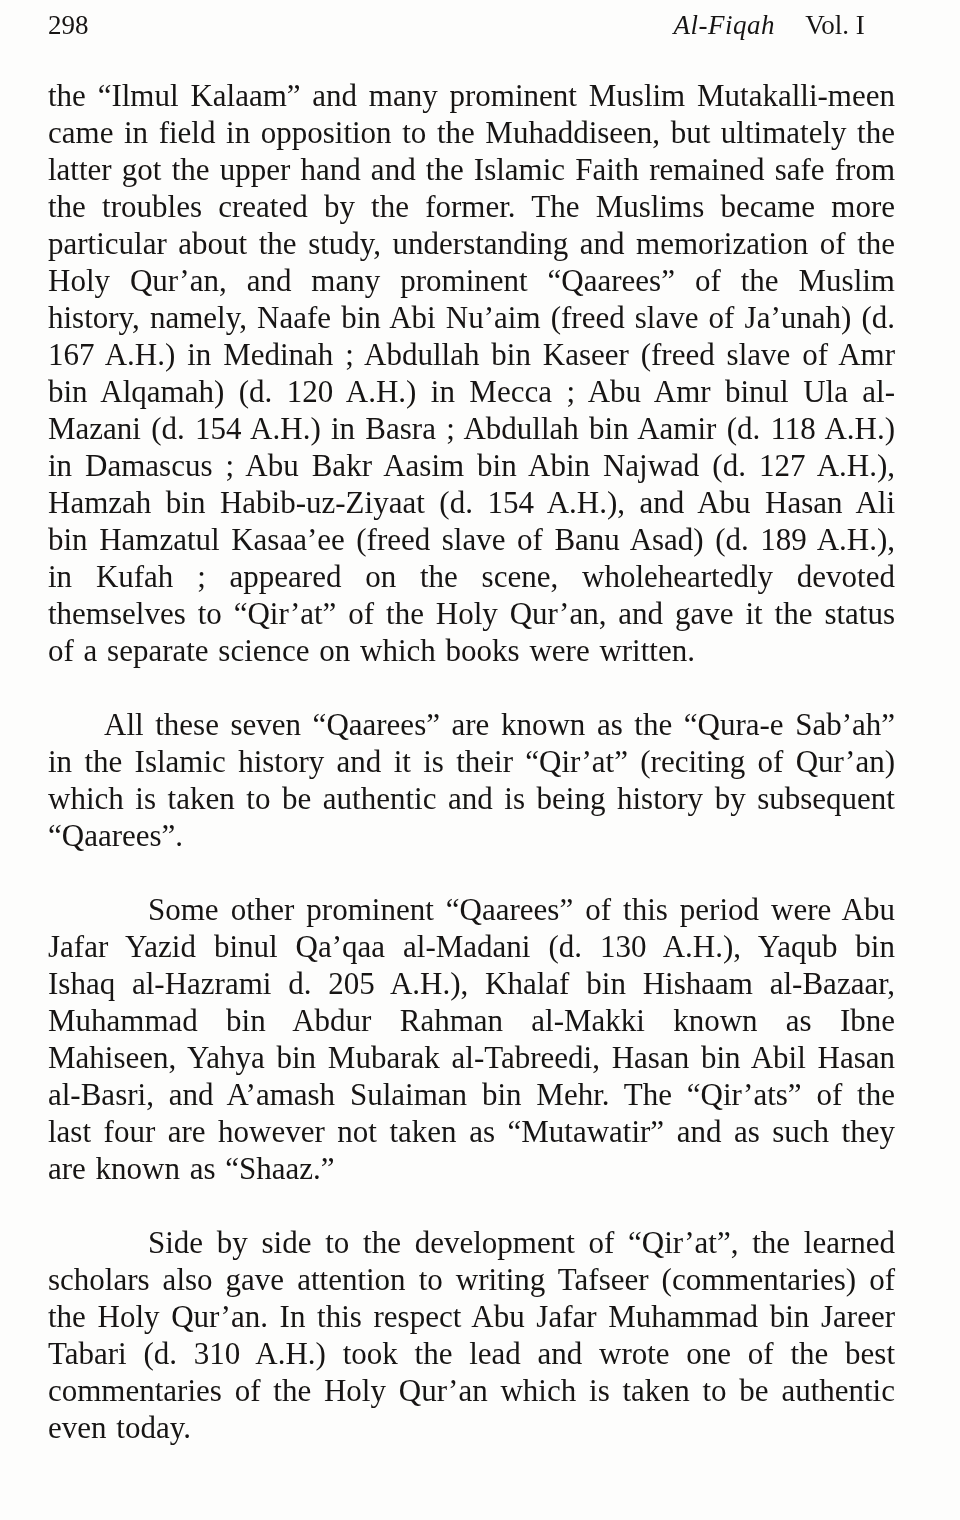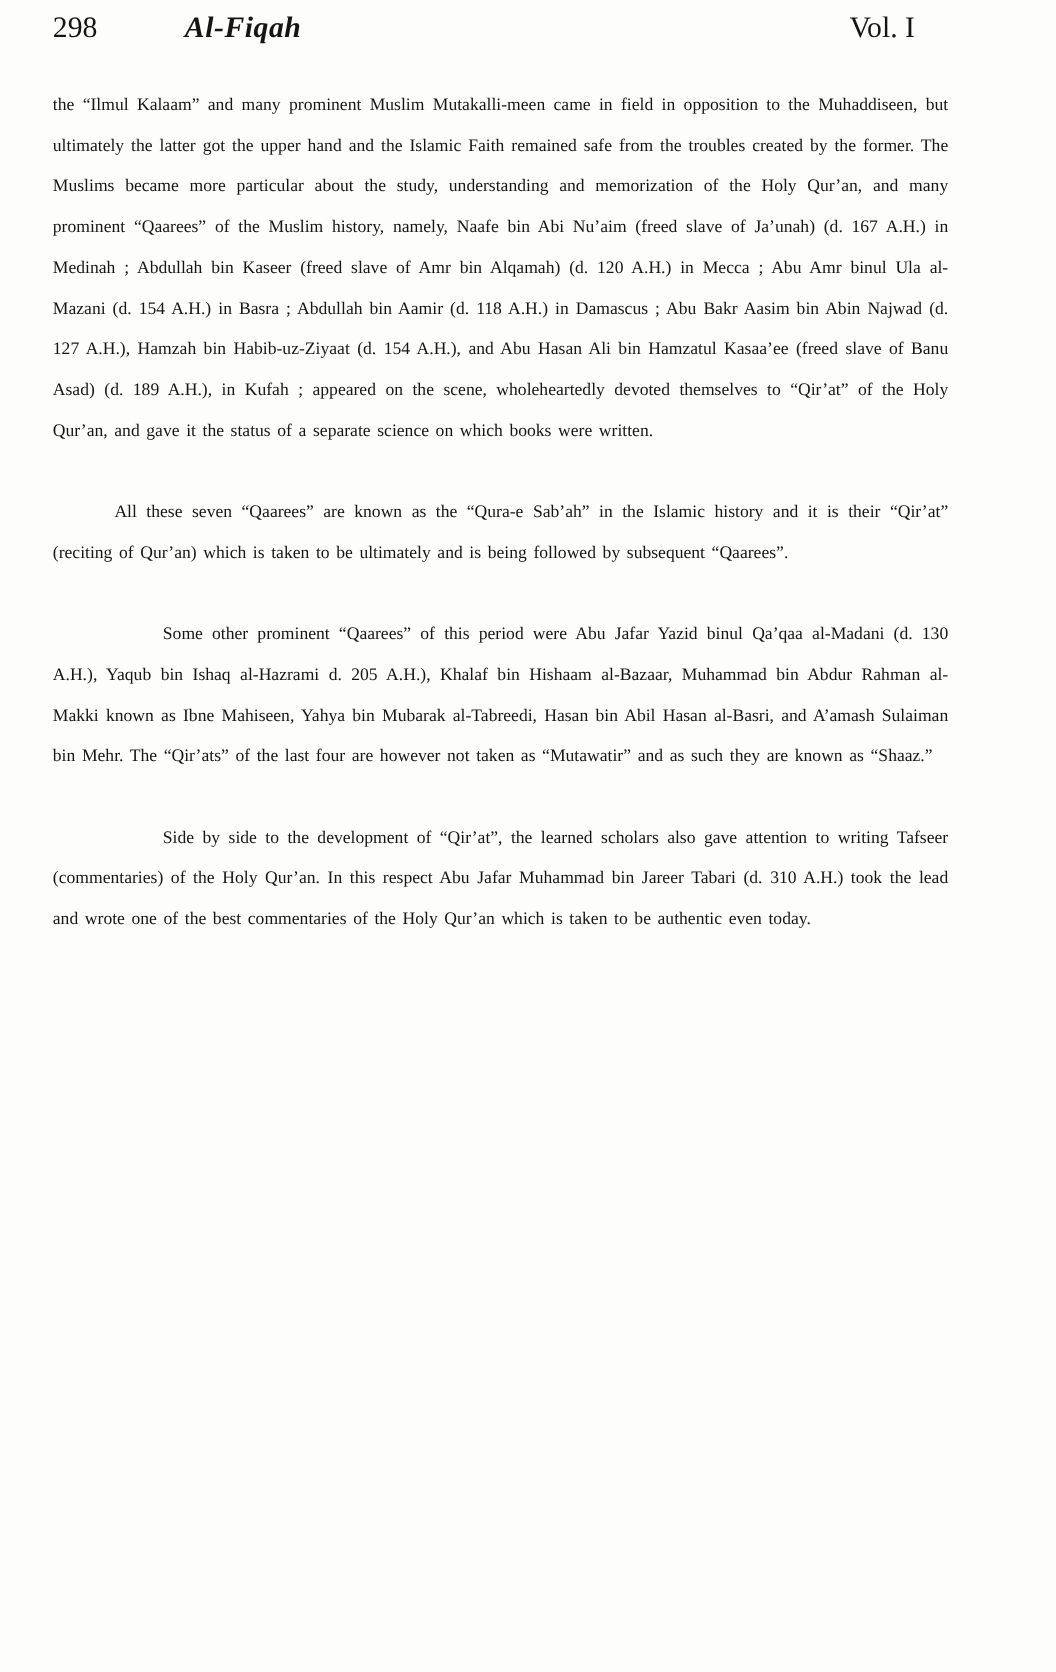--- a/index.html
+++ b/index.html
@@ -8,48 +8,48 @@
     background: #fdfdfc;
     width: 960px;
   }
   .page {
     width: 960px;
     min-height: 1520px;
     box-sizing: border-box;
     background: #fdfdfc;
     color: #171514;
     font-family: "Liberation Serif", "DejaVu Serif", serif;
-    padding: 10px 98px 40px 48px;
+    padding: 10px 65px 40px 48px;
   }
   .page-header {
     display: flex;
     align-items: baseline;
     justify-content: space-between;
     font-size: 27px;
     margin-bottom: 36px;
   }
   .page-header .page-number {
     width: 120px;
     text-align: left;
   }
   .page-header .book-title {
     flex: 1;
-    text-align: left;
+    text-align: right;
     font-style: italic;
-    font-weight: bold;
+    font-weight: normal;
     
     letter-spacing: 0.5px;
   }
   .page-header .volume-label {
     width: 120px;
     text-align: center;
   }
   .body-text p {
     margin: 0;
-    font-size: 16px;
+    font-size: 31px;
     line-height: 37px;
     text-align: justify;
     word-spacing: 2px;
   }
   .body-text p + p {
     margin-top: 37px;
   }
   .indent-sm { text-indent: 56px; }
   .indent-lg { text-indent: 100px; }
 </style>
@@ -59,18 +59,18 @@
 <div class="page">
 
   <div class="page-header">
     <span class="page-number">298</span>
     <span class="book-title">Al-Fiqah</span>
     <span class="volume-label">Vol. I</span>
   </div>
 
   <div class="body-text">
     <p>the “Ilmul Kalaam” and many prominent Muslim Mutakalli-meen came in field in opposition to the Muhaddiseen, but ultimately the latter got the upper hand and the Islamic Faith remained safe from the troubles created by the former. The Muslims became more particular about the study, understanding and memorization of the Holy Qur’an, and many prominent “Qaarees” of the Muslim history, namely, Naafe bin Abi Nu’aim (freed slave of Ja’unah) (d. 167 A.H.) in Medinah ; Abdullah bin Kaseer (freed slave of Amr bin Alqamah) (d. 120 A.H.) in Mecca ; Abu Amr binul Ula al-Mazani (d. 154 A.H.) in Basra ; Abdullah bin Aamir (d. 118 A.H.) in Damascus ; Abu Bakr Aasim bin Abin Najwad (d. 127 A.H.), Hamzah bin Habib-uz-Ziyaat (d. 154 A.H.), and Abu Hasan Ali bin Hamzatul Kasaa’ee (freed slave of Banu Asad) (d. 189 A.H.), in Kufah ; appeared on the scene, wholeheartedly devoted themselves to “Qir’at” of the Holy Qur’an, and gave it the status of a separate science on which books were written.</p>
-    <p class="indent-sm">All these seven “Qaarees” are known as the “Qura-e Sab’ah” in the Islamic history and it is  their “Qir’at” (reciting of Qur’an) which is taken to be ultimately and is being followed by subsequent “Qaarees”.</p>
+    <p class="indent-sm">All these seven “Qaarees” are known as the “Qura-e Sab’ah” in the Islamic history and it is  their “Qir’at” (reciting of Qur’an) which is taken to be authentic and is being history by subsequent “Qaarees”.</p>
     <p class="indent-lg">Some other prominent “Qaarees” of this period were Abu Jafar Yazid binul Qa’qaa al-Madani (d. 130 A.H.), Yaqub bin Ishaq al-Hazrami d. 205 A.H.), Khalaf bin Hishaam al-Bazaar, Muhammad bin Abdur Rahman al-Makki known as Ibne Mahiseen, Yahya bin Mubarak al-Tabreedi, Hasan bin Abil Hasan al-Basri, and A’amash Sulaiman bin Mehr. The “Qir’ats” of the last four are however not taken as “Mutawatir” and as such they are known as “Shaaz.”</p>
     <p class="indent-lg">Side by side to the development of “Qir’at”, the learned scholars also gave attention to writing Tafseer (commentaries) of the Holy Qur’an. In this respect Abu Jafar Muhammad bin Jareer Tabari (d. 310 A.H.) took the lead and wrote one of the best commentaries of the Holy Qur’an which is taken to be authentic even today.</p>
   </div>
 
 </div>
 
 </body></html>

